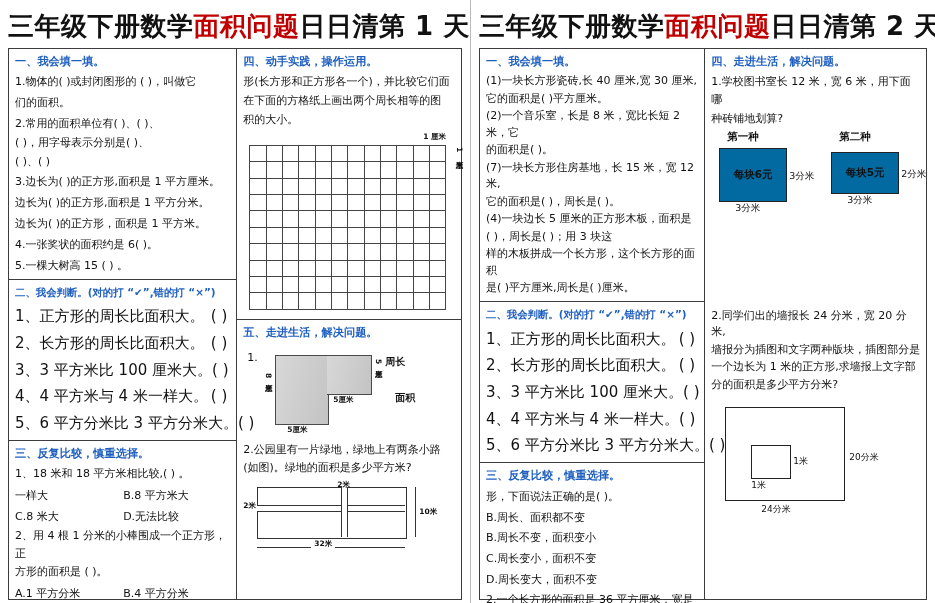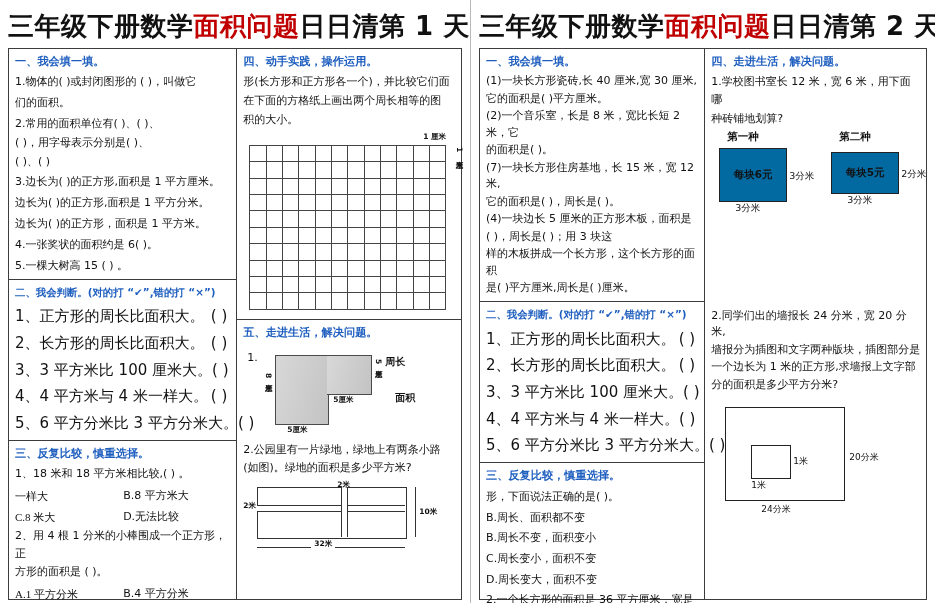--- a/index.html
+++ b/index.html
@@ -34,21 +34,21 @@
     line-height:1.5;margin:1px 0 3px 0;white-space:nowrap;
   }
   .shead.sm{font-size:10.4px;}
   .ln{font-size:11px;line-height:1.62;margin:0 0 1px 0;}
   .ln.tight{line-height:1.5;}
   .ln.gap{margin-bottom:3px;}
   .jrow{display:flex;justify-content:space-between;align-items:baseline;font-size:15px;line-height:1.78;}
   .jrow .q{white-space:nowrap;}
   .jrow .paren{white-space:nowrap;padding-right:4px;}
   .orow{display:flex;font-size:11px;line-height:1.85;}
-  .orow .o1{width:50%;font-family:Liberation Serif, serif;}
+  .orow .o1{width:50%;}
   .orow .o2{width:50%;}
 
   
   .gridwrap{position:relative;margin:16px 4px 6px 6px;}
   .gridpaper{
     display:grid;grid-template-columns:repeat(12,1fr);
     grid-template-rows:repeat(10,1fr);
     width:196px;height:164px;
     border-left:1.2px solid #444;border-top:1.2px solid #444;
     background:#fff;

